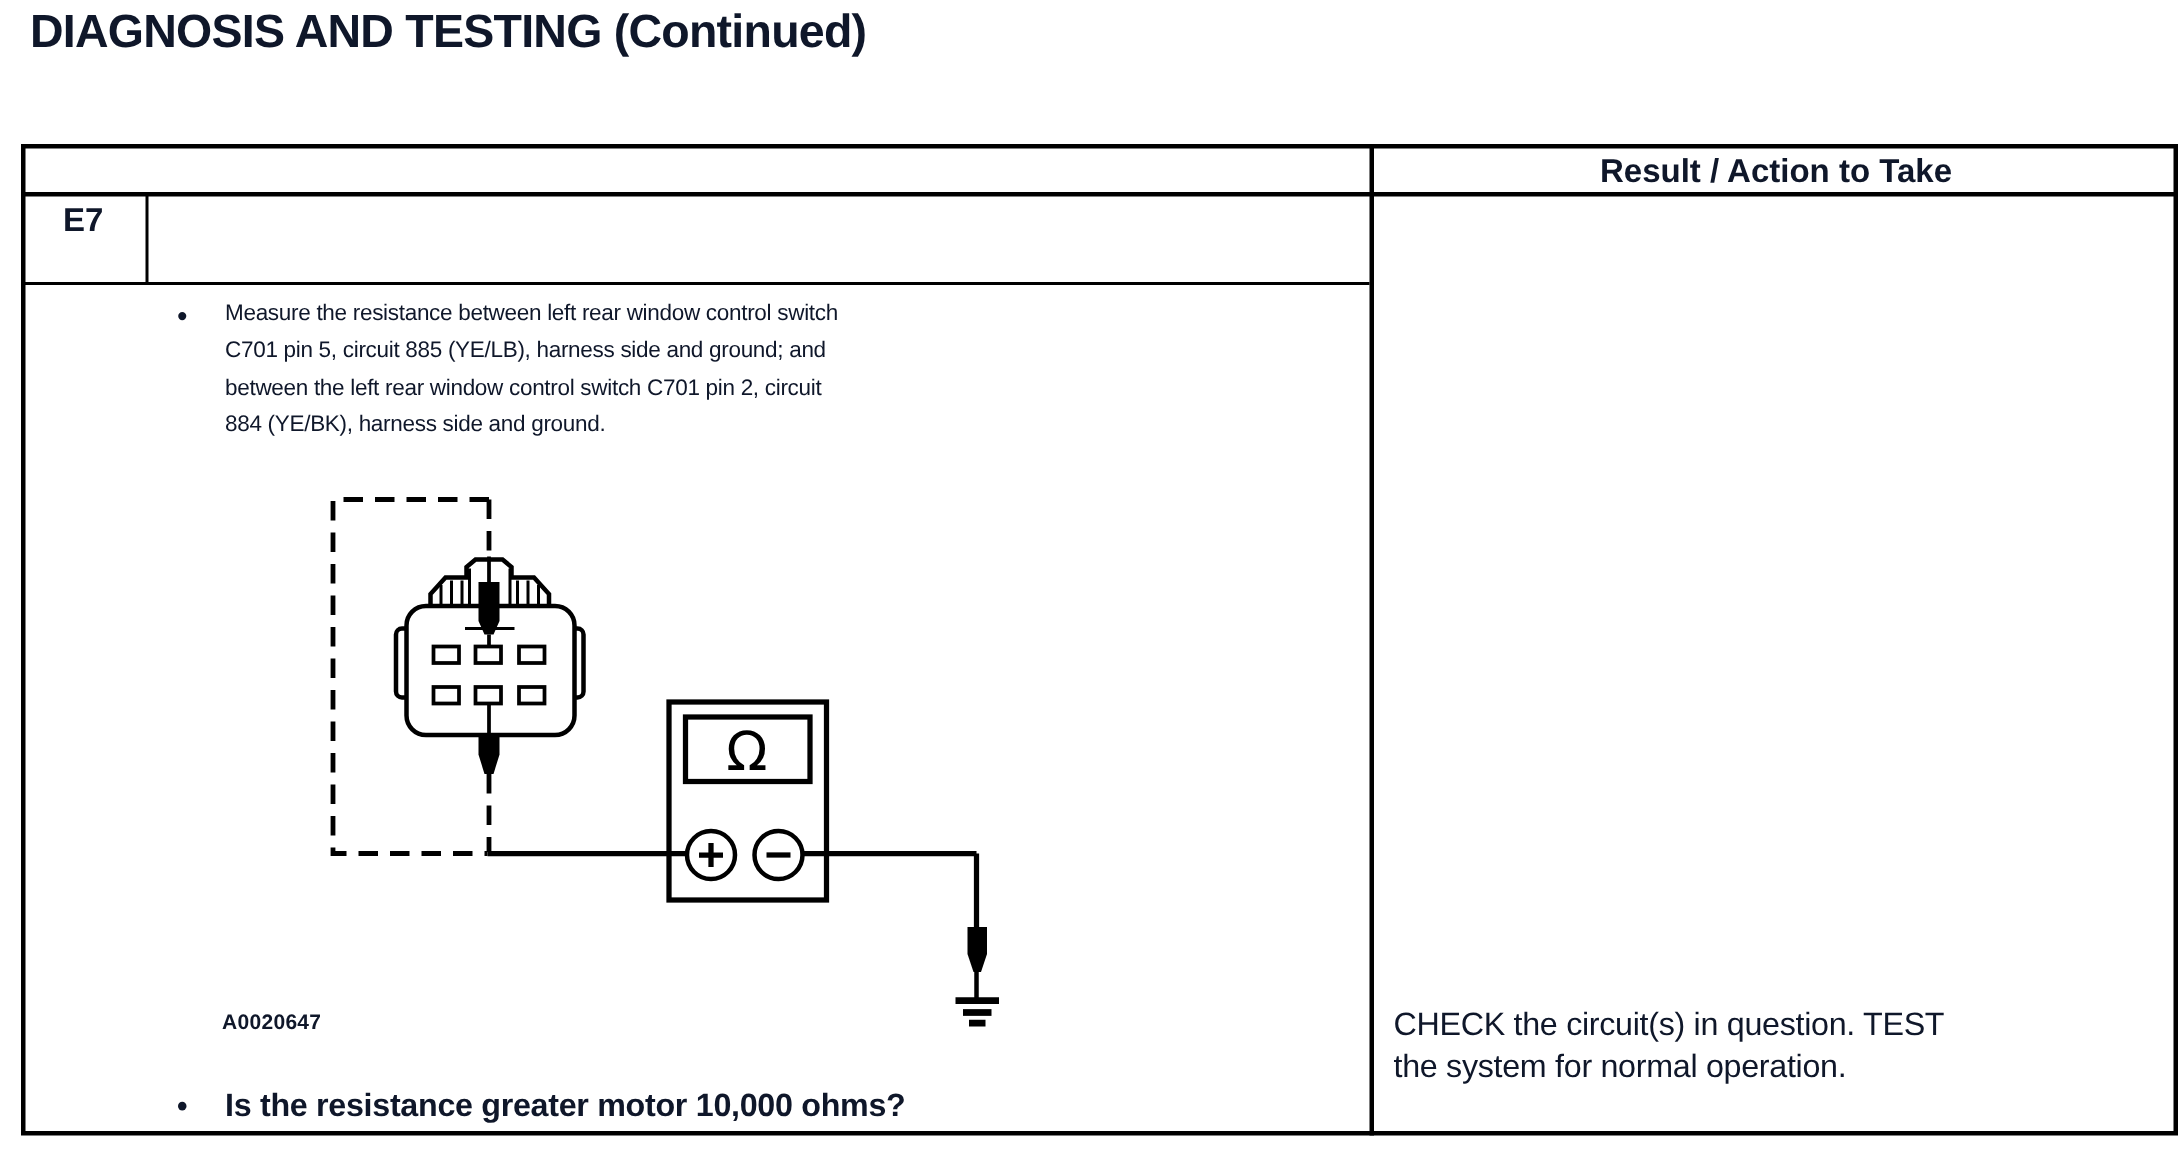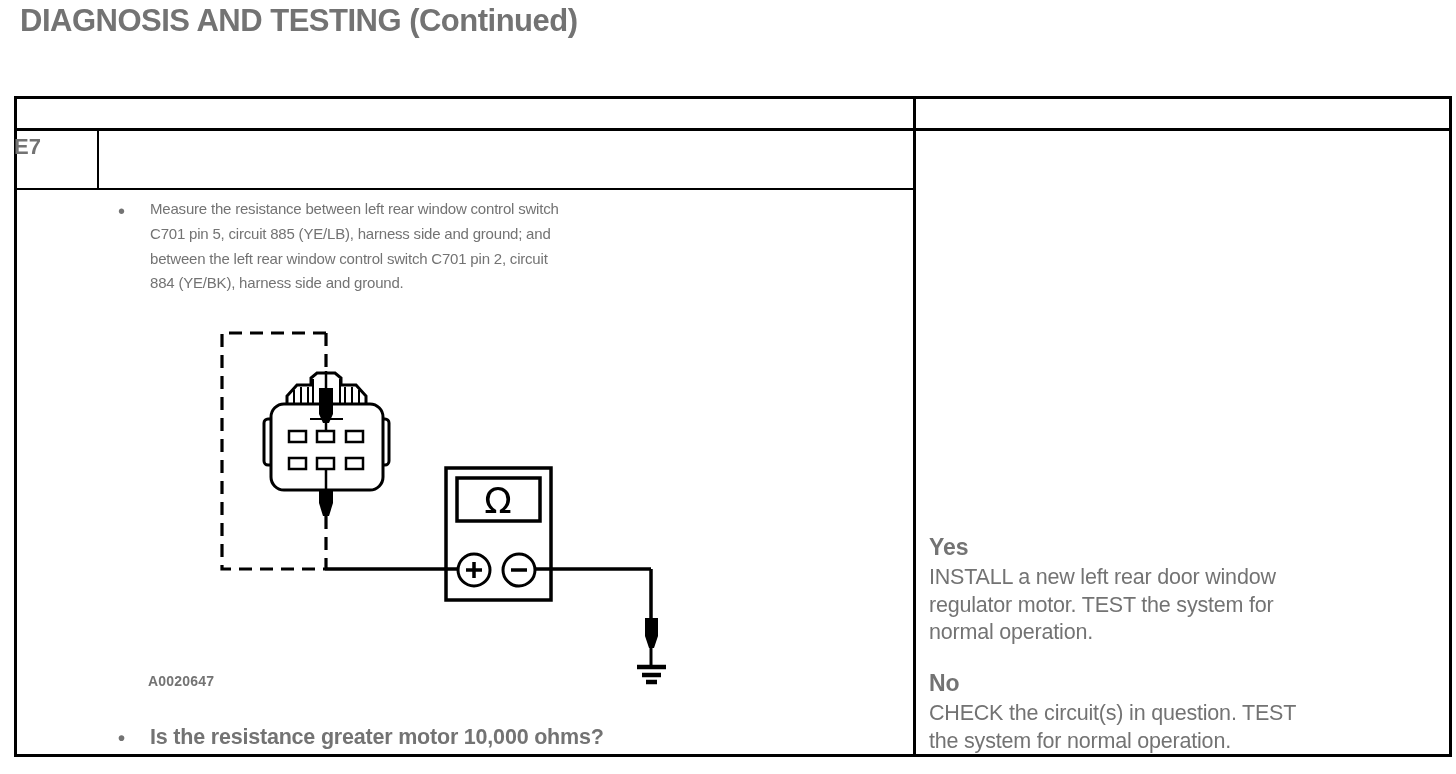--- a/index.html
+++ b/index.html
@@ -2,21 +2,21 @@
 <html><head>
 <meta charset="utf-8">
 <style>
   * { margin: 0; padding: 0; box-sizing: border-box; }
   html, body { background: #ffffff; }
   .page {
     position: relative;
     width: 1456px;
     height: 774px;
     background: #ffffff;
-    color: #737373;
+    color: #0f172a;
     font-family: "Liberation Sans", "DejaVu Sans", sans-serif;
     overflow: hidden;
   }
   .abs { position: absolute; }
   .ml { white-space: pre-line; }
 
   .title {
     left: 20px; top: 3px;
     font-size: 31px; font-weight: bold; letter-spacing: -0.5px;
   }
@@ -31,21 +31,21 @@
   .h-sep     { left: 14px;  top: 128px; width: 1438px; height: 3px; background: #000; }
   .e7-sep    { left: 14px;  top: 188px; width: 899px;  height: 2px; background: #000; }
   .e7-vdiv   { left: 97px;  top: 128px; width: 2px;   height: 60px; background: #000; }
 
   .th { font-size: 22px; font-weight: bold; text-align: center; }
   .th-left  { left: 14px;  top: 101px; width: 899px; }
   .th-right { left: 916px; top: 101px; width: 536px; }
 
   .step-id {
     left: 14px; top: 134px; width: 83px;
-    font-size: 22px; font-weight: bold;
+    text-align: center; font-size: 22px; font-weight: bold;
   }
   .step-title {
     left: 110px; top: 132px; width: 790px;
     font-size: 22px; font-weight: bold; line-height: 27px; letter-spacing: -0.4px;
   }
 
   .bullet { font-size: 20px; line-height: 20px; }
   .b1 { left: 118px; top: 201px; }
   .b2 { left: 118px; top: 728px; font-weight: bold; }
 
@@ -75,20 +75,21 @@
 <div class="page">
 
   <div class="abs title">DIAGNOSIS AND TESTING (Continued)</div>
 
   <div class="abs tbl-border"></div>
   <div class="abs v-div"></div>
   <div class="abs h-sep"></div>
   <div class="abs e7-sep"></div>
   <div class="abs e7-vdiv"></div>
 
+  <div class="abs th th-right">Result / Action to Take</div>
 
   <div class="abs step-id">E7</div>
 
   <div class="abs bullet b1">•</div>
   <div class="abs instruction ml">Measure the resistance between left rear window control switch
 C701 pin 5, circuit 885 (YE/LB), harness side and ground; and
 between the left rear window control switch C701 pin 2, circuit
 884 (YE/BK), harness side and ground.</div>
 
   <svg class="abs diagram" width="540" height="372" viewBox="180 325 540 372" fill="none" stroke="#000" stroke-linecap="butt">
@@ -159,25 +160,18 @@
       <path d="M642,675 H661" stroke-width="4.5"></path>
       <path d="M646,682 H657" stroke-width="4.5"></path>
     </g>
   </svg>
 
   <div class="abs fig-id">A0020647</div>
 
   <div class="abs bullet b2">•</div>
   <div class="abs question">Is the resistance greater motor 10,000 ohms?</div>
 
-  <div class="abs result result-yes">
-    <div class="answer">Yes</div>
-    <div class="action ml">INSTALL a new left rear door window
-regulator motor. TEST the system for
-normal operation.</div>
-  </div>
   <div class="abs result result-no">
-    <div class="answer">No</div>
     <div class="action ml">CHECK the circuit(s) in question. TEST
 the system for normal operation.</div>
   </div>
 
 </div>
 
 </body></html>

